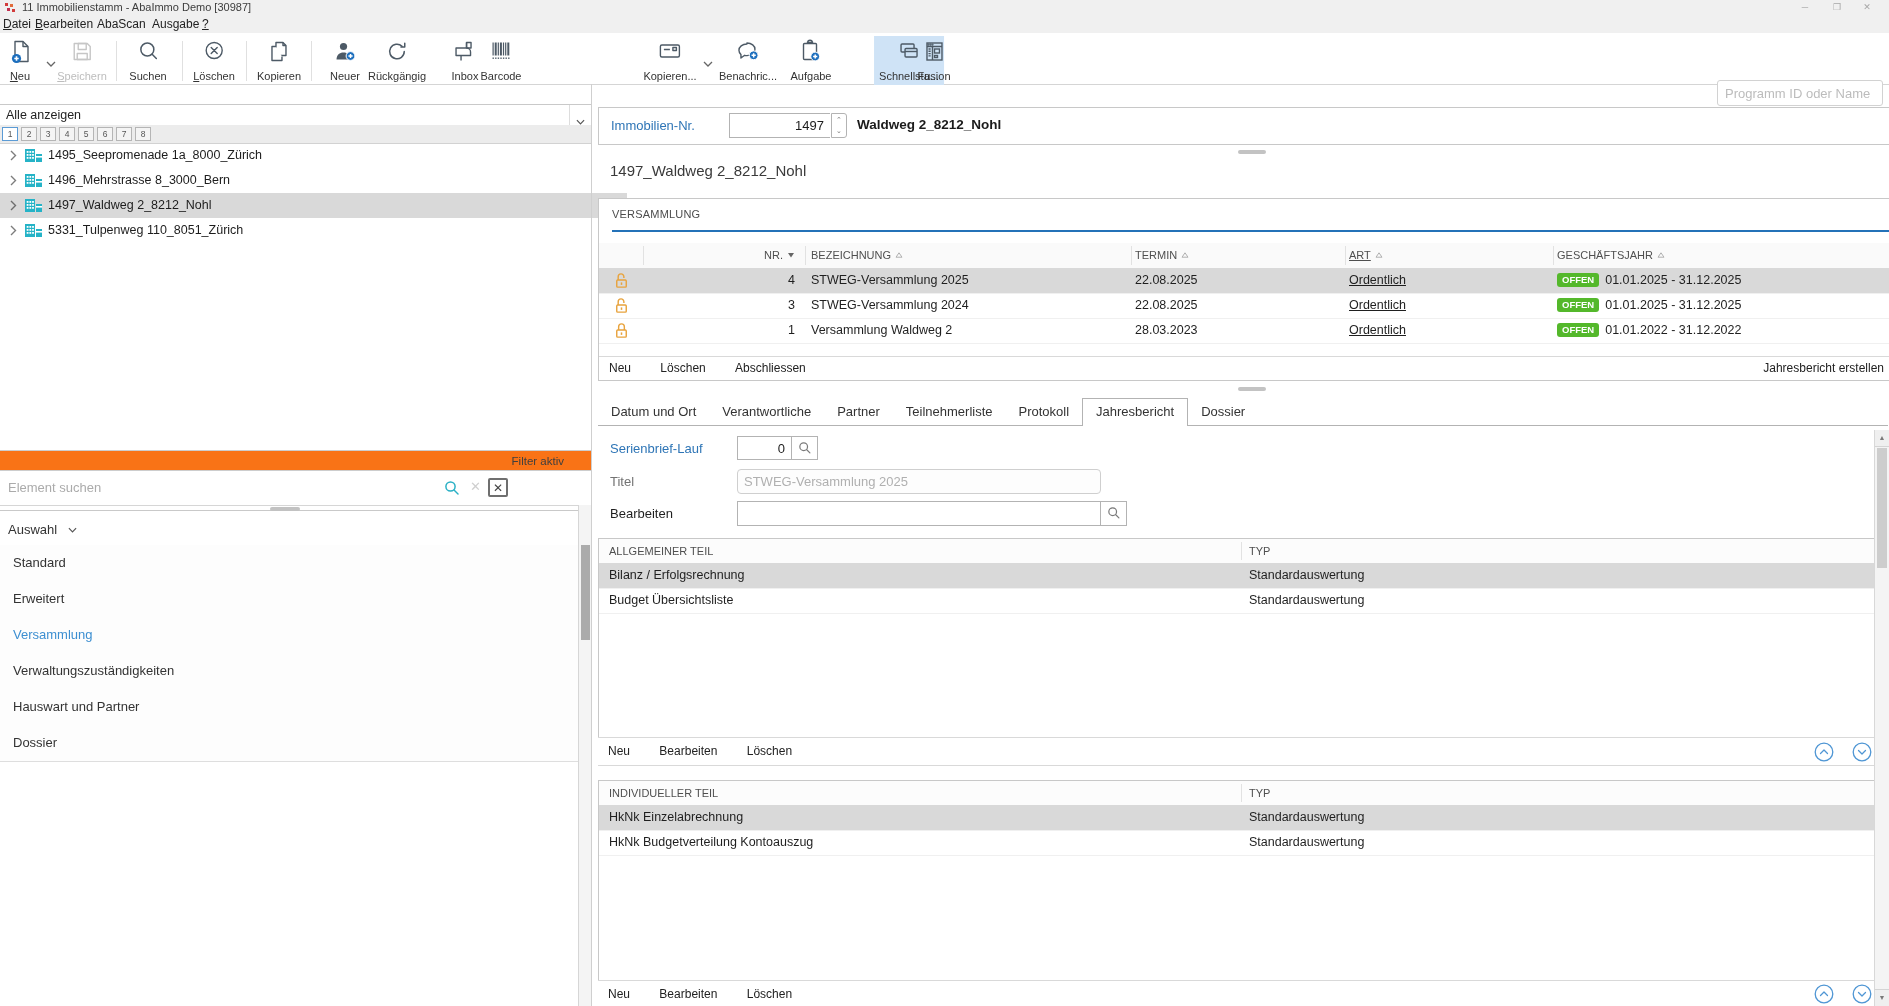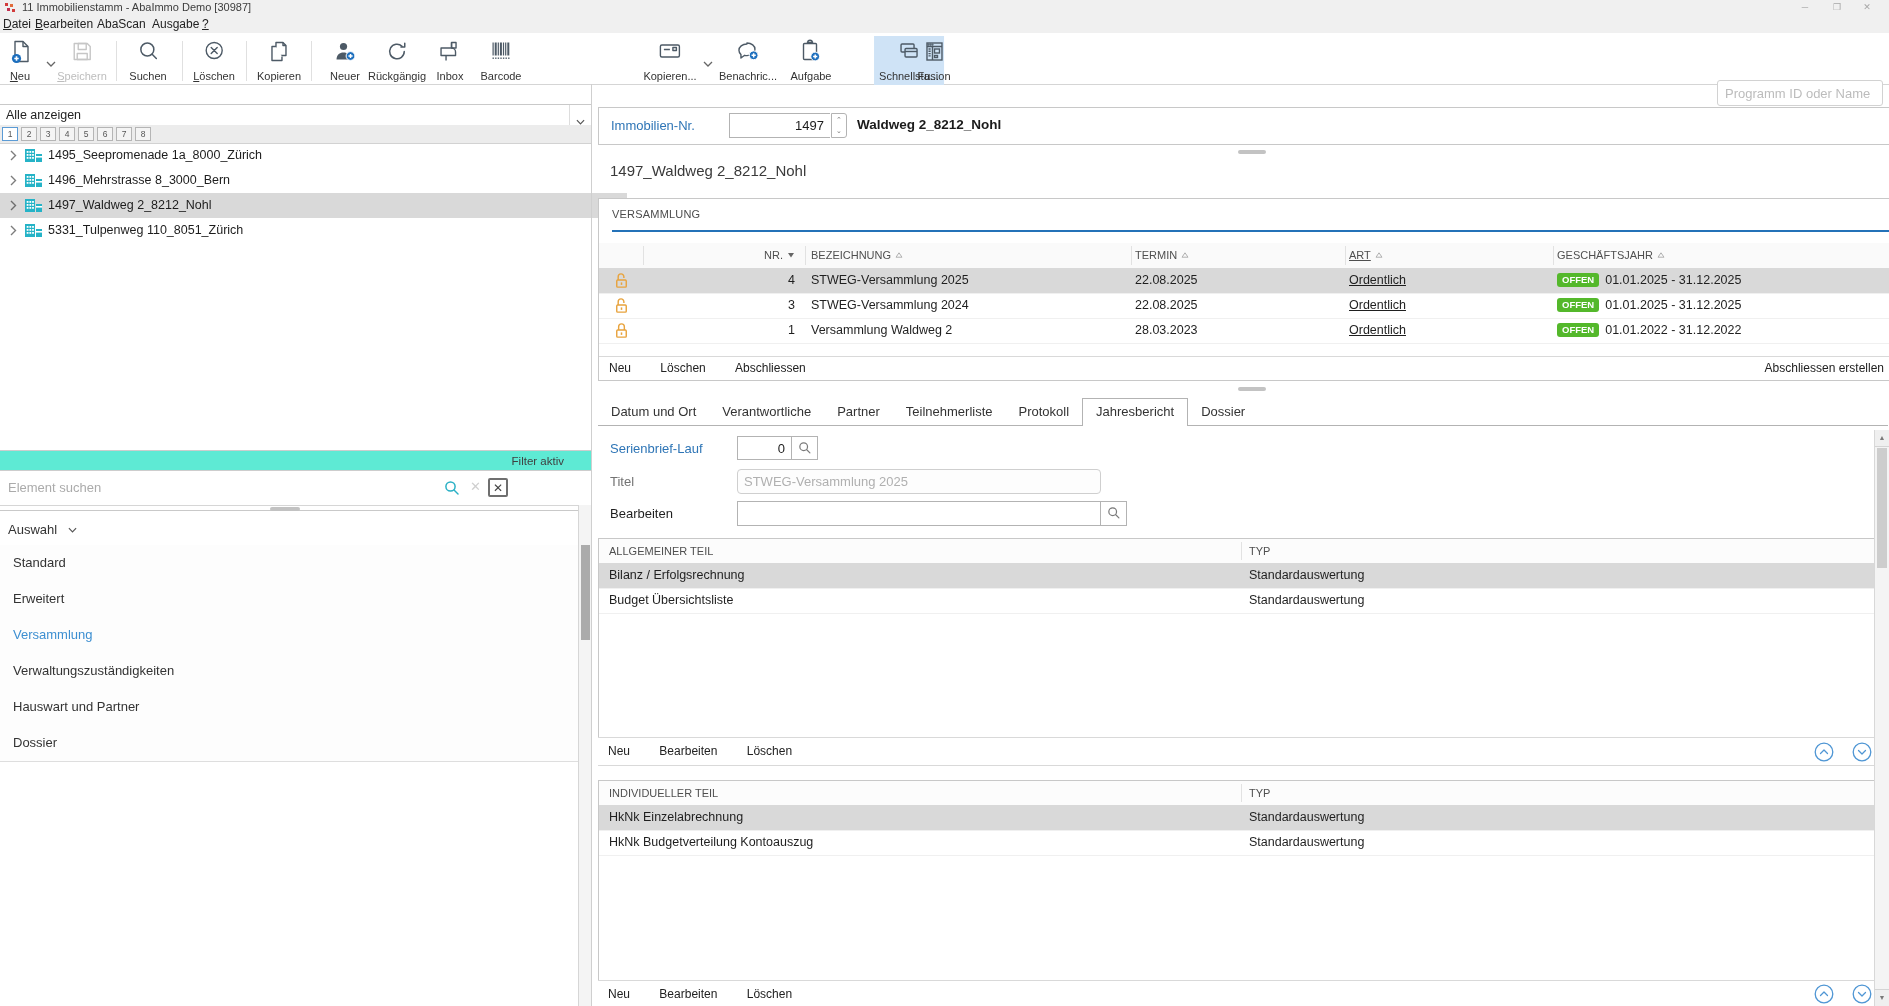--- a/index.html
+++ b/index.html
@@ -36,21 +36,21 @@
   #sb-combo .cbtn{position:absolute;right:0;top:0;width:22px;height:20px;border-left:1px solid #ddd;text-align:center;padding-top:6px;box-sizing:border-box;}
   #sb-tabs{left:0;top:125px;width:591px;height:18px;background:#ececec;border-bottom:1px solid #d2d2d2;}
   .numtab{position:absolute;top:2px;width:14px;height:12px;background:#f4f4f4;border:1px solid #b5b5b5;
           font-size:8.5px;color:#555;text-align:center;line-height:12px;}
   .numtab.active{background:#fff;border-color:#5b9bd5;}
   .treerow{left:0;width:591px;height:25px;font-size:12.5px;color:#1d1d1d;line-height:25px;padding-left:36px;}
   .treerow.selected{background:#d9d9d9;}
   .treerow .tchevr{position:absolute;left:10px;top:7px;}
   .treerow .bicon{position:absolute;left:25px;top:5px;}
   .treerow .tlbl{position:absolute;left:48px;}
-  #filterbar{left:0;top:450px;width:591px;height:21px;background:#5eead4;border-top:1px solid #cdcdcd;border-bottom:1px solid #cdcdcd;
+  #filterbar{left:0;top:450px;width:591px;height:21px;background:#f97316;border-top:1px solid #cdcdcd;border-bottom:1px solid #cdcdcd;
              font-size:11.5px;color:#3f3f3f;line-height:21px;text-align:right;padding-right:27px;box-sizing:border-box;}
   #sb-search{left:0;top:472px;width:591px;height:33px;background:#fff;border-bottom:1px solid #d6d6d6;}
   #sb-search .ph{position:absolute;left:8px;top:8px;font-size:13px;color:#ababab;}
   #sb-search .mag{position:absolute;left:444px;top:8px;}
   #sb-search .xdis{position:absolute;left:470px;top:7px;font-size:13px;color:#cfcfcf;}
   #sb-search .xbtn{position:absolute;left:488px;top:6px;width:20px;height:19px;border:2px solid #6f6f6f;border-radius:2px;
                    font-size:12px;color:#444;text-align:center;line-height:16px;box-sizing:border-box;background:#fff;}
   #sb-split{left:0;top:510px;width:591px;height:1px;background:#c9c9c9;}
   #sb-grip{left:270px;top:507px;width:30px;height:4px;background:#c2c2c2;border-radius:2px;}
   #sb-auswahl{left:0;top:515px;width:591px;height:30px;border-bottom:1px solid #cbcbcb;font-size:13px;color:#333;line-height:30px;}
@@ -216,21 +216,21 @@
     <span class="tlabel">Neuer</span>
   </div>
   <div class="tbtn" style="left:397px">
     <span class="ticon">
       <svg width="26" height="27" viewBox="0 0 26 26" fill="none" stroke="#4d5a66" stroke-width="1.5" stroke-linecap="round">
         <path d="M20.3 13a7.3 7.3 0 1 1-2.2-5.2"></path>
           <path d="M20.8 4.8V8.6h-3.8" stroke-linejoin="round"></path>
       </svg></span>
     <span class="tlabel">Rückgängig</span>
   </div>
-  <div class="tbtn" style="left:450px">
+  <div class="tbtn" style="left:465px">
     <span class="ticon">
       <svg width="26" height="27" viewBox="0 0 26 26" fill="none" stroke="#4d5a66" stroke-width="1.4" stroke-linejoin="round">
         <path d="M4.5 9.5h10.5a4 4 0 0 1 4 4v3.5H4.5z"></path>
           <path d="M9.5 17v5"></path>
         <rect x="15" y="4" width="4.5" height="5.5"></rect>
           <path d="M15 4v5.5"></path>
       </svg></span>
     <span class="tlabel">Inbox</span>
   </div>
   <div class="tbtn" style="left:501px">
@@ -532,21 +532,21 @@
     <span class="c-bez">Versammlung Waldweg 2</span>
     <span class="c-ter">28.03.2023</span>
     <span class="c-art">Ordentlich</span>
     <span class="c-gj"><span class="badge">OFFEN</span><span>01.01.2022 - 31.12.2022</span></span>
   </div>
 
   <div id="vfooter">
     <span class="flatbtn">Neu</span>
     <span class="flatbtn">Löschen</span>
     <span class="flatbtn">Abschliessen</span>
-    <span class="rightlink">Abschliessen erstellen</span>
+    <span class="rightlink">Jahresbericht erstellen</span>
   </div>
 </div>
 <div class="abs grip" style="left:1238px;top:387px"></div>
 
 <div class="abs" id="tabstrip">
   <span class="tab">Datum und Ort</span>
   <span class="tab">Verantwortliche</span>
   <span class="tab">Partner</span>
   <span class="tab">Teilnehmerliste</span>
   <span class="tab">Protokoll</span>

